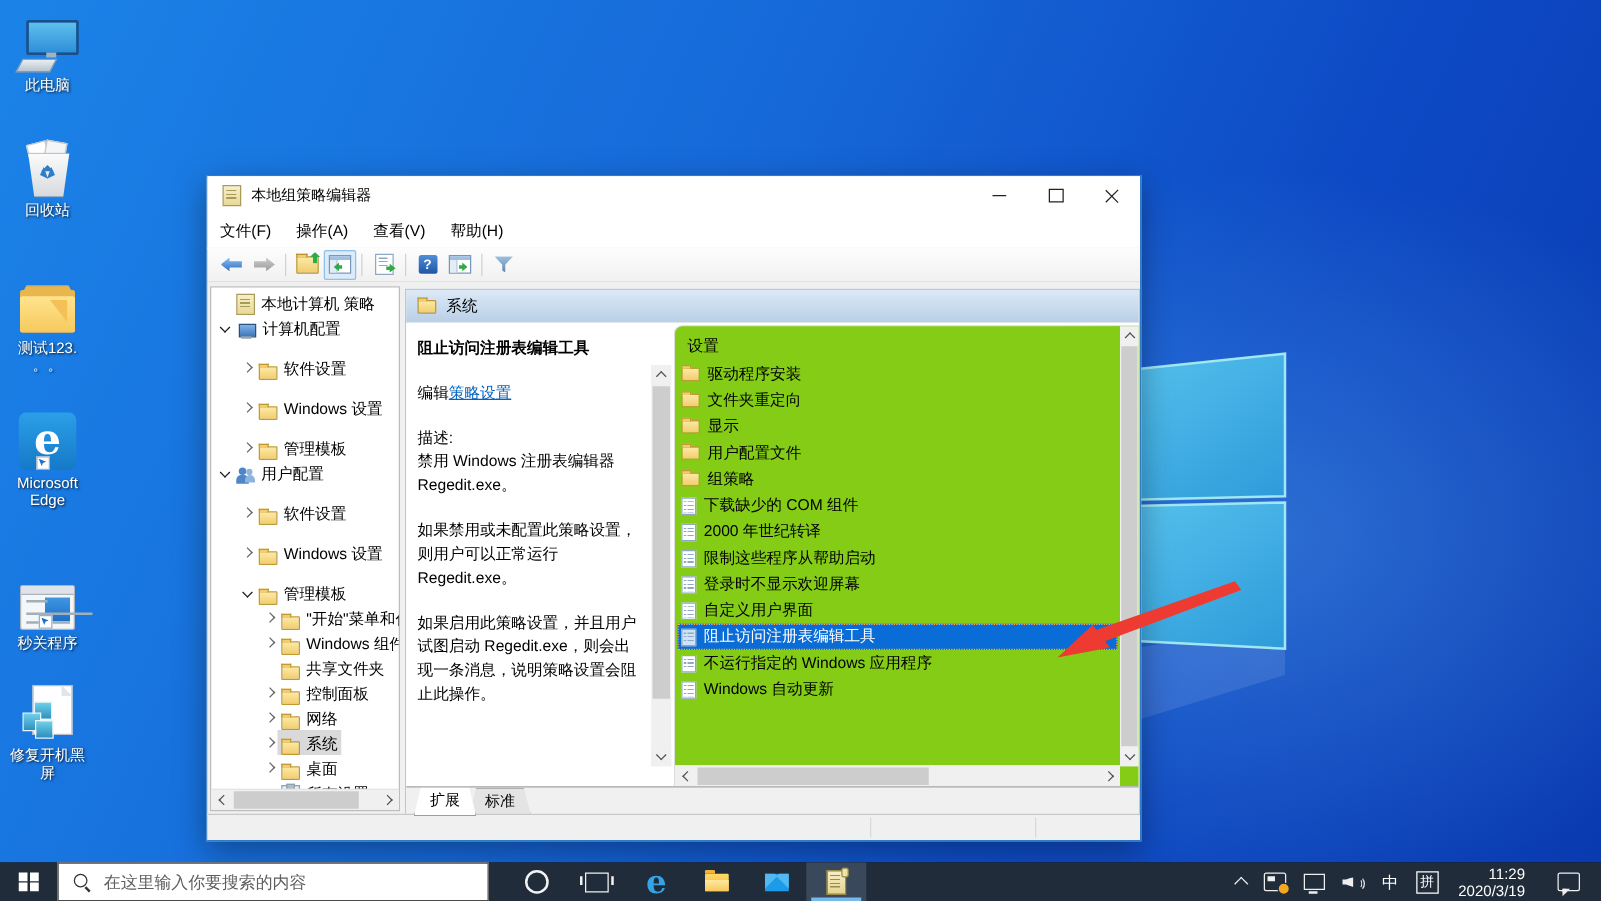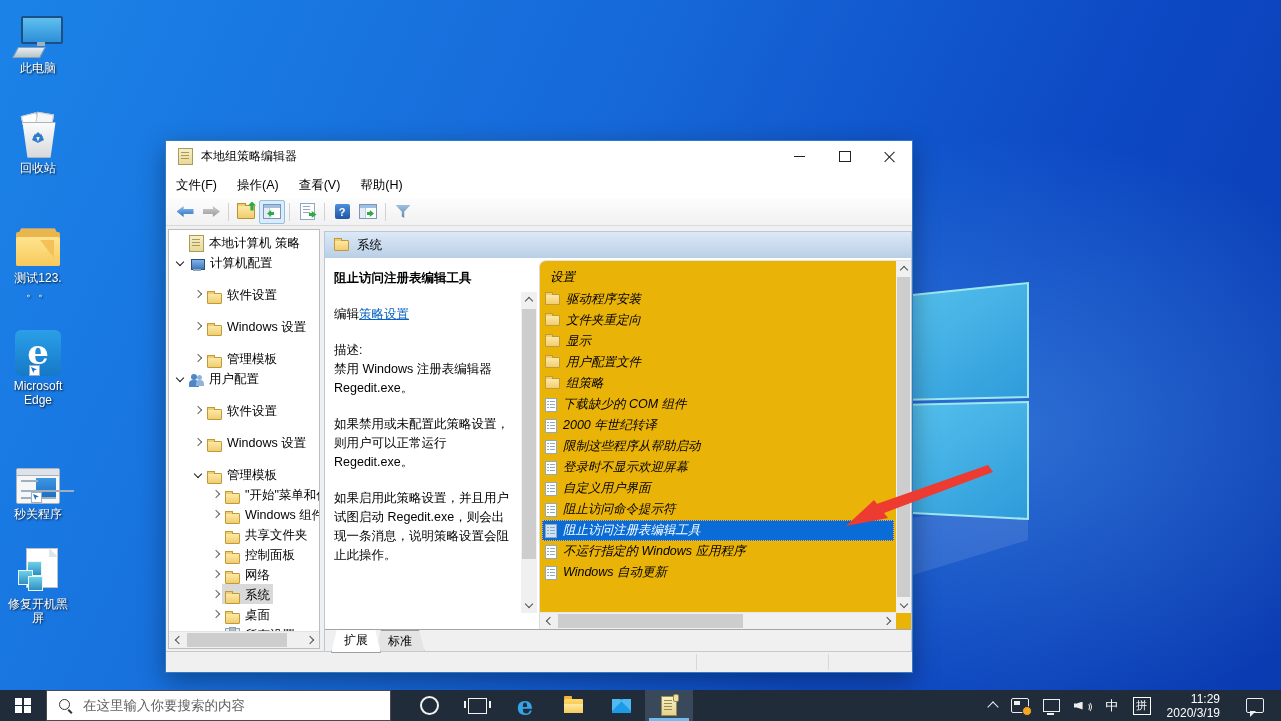--- a/index.html
+++ b/index.html
@@ -153,21 +153,21 @@
   .desc{position:absolute;left:0;top:0;width:196px;bottom:0;padding:11px 6px 0 9px;box-sizing:border-box;overflow:hidden;line-height:19px;}
   .desc .ptitle{font-weight:bold;margin-bottom:17px;}
   .desc .blk{margin-bottom:17px;}
   .desc a{color:#0563c1;text-decoration:underline;}
 
   .desc-vscroll{left:196px;top:34px;width:16px;height:321px;}
   .desc-vscroll .sb-btn{left:0;right:0;height:15px;}
   .desc-vscroll .sb-btn.up{top:0;} .desc-vscroll .sb-btn.down{bottom:0;}
   .desc-vscroll .sb-thumb{left:1px;right:1px;top:17px;height:250px;}
 
-  .listpanel{position:absolute;left:214px;top:2px;right:0;bottom:0;background:#eab308;border-left:1px solid #dcdcdc;border-top:1px solid #e4e4e4;border-top-left-radius:7px;overflow:hidden;font-style:italic;}
+  .listpanel{position:absolute;left:214px;top:2px;right:0;bottom:0;background:#84cc16;border-left:1px solid #dcdcdc;border-top:1px solid #e4e4e4;border-top-left-radius:7px;overflow:hidden;}
   .list-header{position:absolute;left:10px;top:6px;height:20px;line-height:20px;}
   .lrows{position:absolute;left:2px;top:28px;right:17px;}
   .lrow{height:21px;display:flex;align-items:center;gap:6px;padding-left:3px;position:relative;}
   .lrow .lico{flex:0 0 auto;}
   .ico-doc{position:relative;width:12px;height:14px;background:#fff;border:1px solid #8fa8c4;box-sizing:border-box;}
   .ico-doc::before{content:"";position:absolute;left:1px;top:2px;width:2px;height:9px;background:repeating-linear-gradient(#8fa8c4 0 1px,transparent 1px 3px);}
   .ico-doc::after{content:"";position:absolute;left:4px;top:2px;width:5px;height:9px;background:repeating-linear-gradient(#8fa8c4 0 1px,transparent 1px 3px);}
   .lrow.sel{background:#0a6cd6;color:#fff;outline:1px dotted #ffa94d;outline-offset:-1px;}
   .lrow.sel .ico-doc{background:#cfe3f7;}
 
@@ -627,24 +627,20 @@
                   <span>限制这些程序从帮助启动</span>
                 </div>
               <div class="lrow">
                   <span class="lico ico-doc"></span>
                   <span>登录时不显示欢迎屏幕</span>
                 </div>
               <div class="lrow">
                   <span class="lico ico-doc"></span>
                   <span>自定义用户界面</span>
                 </div>
-              <div class="lrow">
-                  <span class="lico ico-doc"></span>
-                  <span>阻止访问命令提示符</span>
-                </div>
               <div class="lrow sel">
                   <span class="lico ico-doc"></span>
                   <span>阻止访问注册表编辑工具</span>
                 </div>
               <div class="lrow">
                   <span class="lico ico-doc"></span>
                   <span>不运行指定的 Windows 应用程序</span>
                 </div>
               <div class="lrow">
                   <span class="lico ico-doc"></span>

